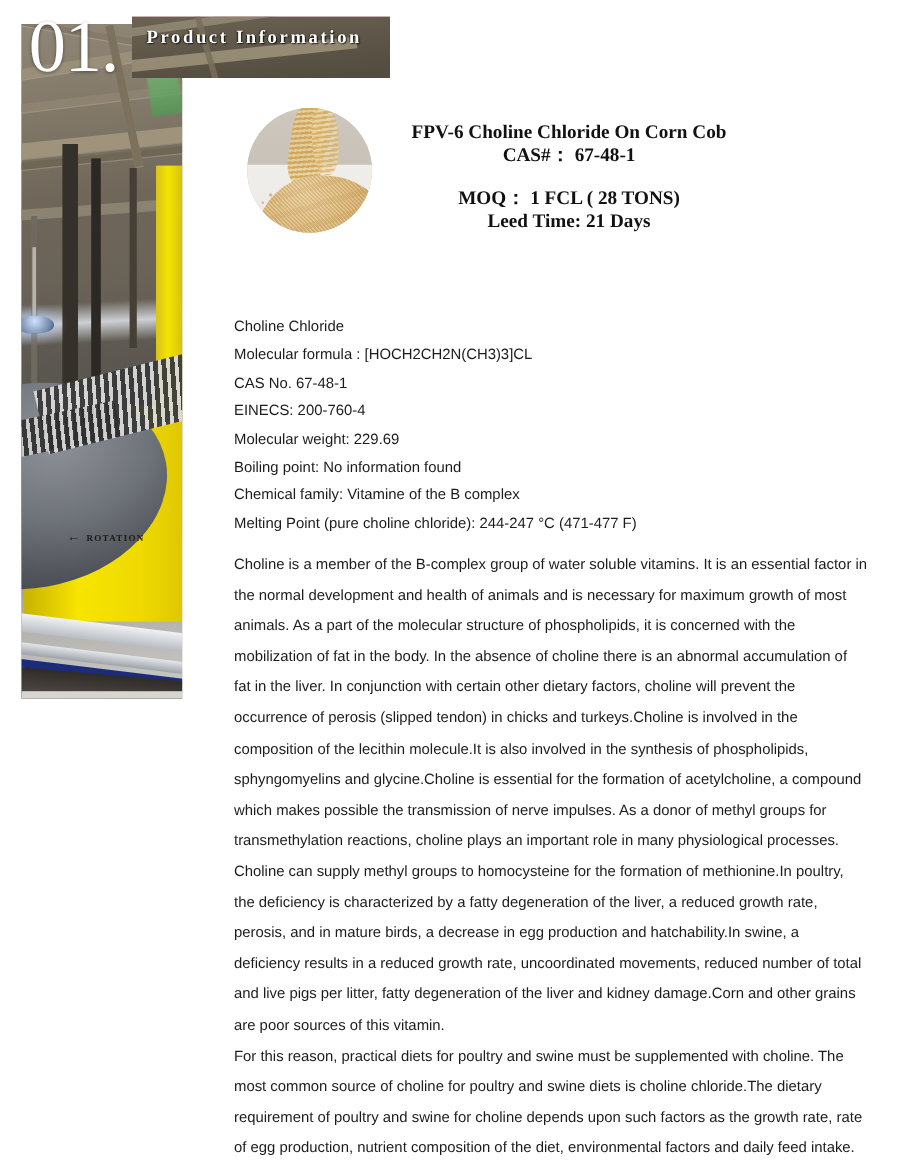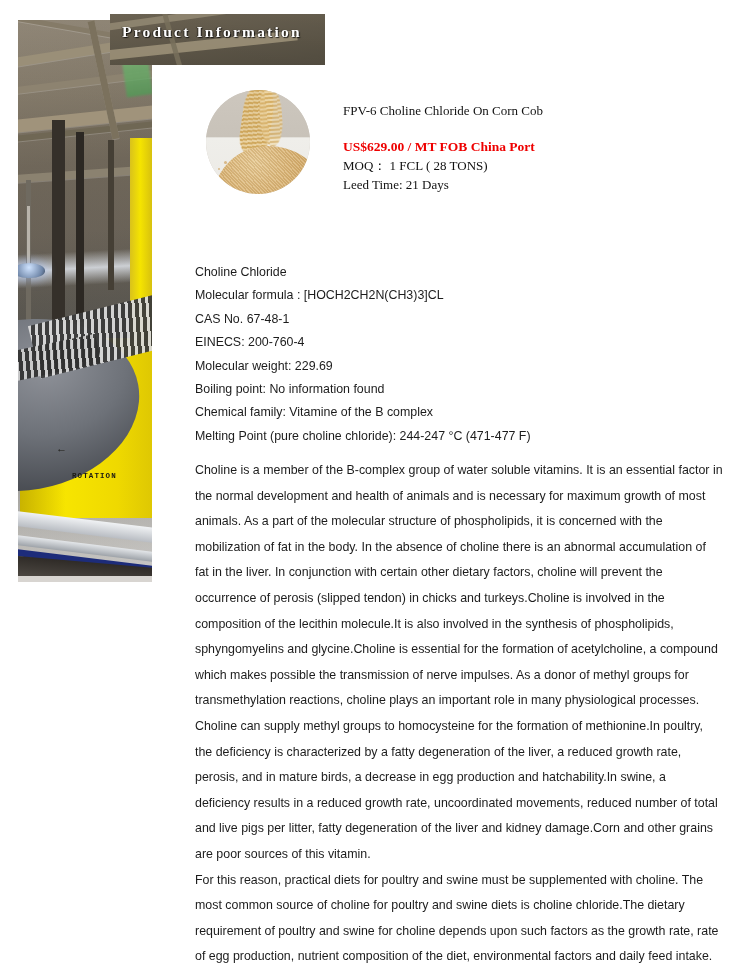--- a/index.html
+++ b/index.html
@@ -167,27 +167,26 @@
   .yellow-panel-shade {
     position: absolute;
     left: 40px; top: 318px;
     width: 46px; height: 180px;
     background: linear-gradient(90deg, rgba(90,80,0,0.22), rgba(90,80,0,0));
   }
   .rotation-label {
     position: absolute;
     left: 92px;
     top: 424px;
-    font-family: Liberation Mono, monospace;
+    font-family: Liberation Serif, serif;
     font-size: 7.5px;
     font-weight: bold;
     letter-spacing: 1.1px;
     color: #1b1a14;
     white-space: nowrap;
-    margin-top: 28px;
   }
   .rotation-arrow {
     position: absolute;
     left: 76px;
     top: 424px;
     width: 14px; height: 8px;
     color: #1b1a14;
     font-size: 11px;
     line-height: 8px;
   }
@@ -357,25 +356,26 @@
   }
 
   .product-head {
     position: absolute;
     left: 343px;
     top: 101px;
     z-index: 6;
     font-family: "Liberation Serif", serif;
   }
   .ph-line {
-    font-weight: normal;
-    font-size: 13px;
+    font-weight: bold;
+    font-size: 16px;
     line-height: 19px;
     color: #111111;
     white-space: nowrap;
+    text-align: center;
   }
   .ph-price {
     font-weight: bold;
     font-size: 13.5px;
     line-height: 19px;
     white-space: nowrap;
   }
   .ph-gap { height: 17px; }
 
   
@@ -454,38 +454,39 @@
     <div class="banner-bg">
       <div class="banner-beam bb1"></div>
 
       <div class="banner-beam bb2"></div>
 
       <div class="banner-beam bb4"></div>
     </div>
     <div class="banner-title">Product Information</div>
   </div>
 
+  <div class="big-number">01.</div>
 
   <div class="white-panel"></div>
 
   <div class="product-circle">
     <div class="pc-bg"></div>
     <div class="pc-stream"></div>
     <div class="pc-stream2"></div>
     <div class="pc-pile"></div>
     <div class="pc-pile-tex"></div>
     <div class="pc-speck" style="left:18px;bottom:30px;width:3px;height:3px;"></div>
     <div class="pc-speck" style="left:26px;bottom:22px;width:2px;height:2px;"></div>
     <div class="pc-speck" style="left:12px;bottom:24px;width:2px;height:2px;"></div>
   </div>
 
   <div class="product-head">
     <div class="ph-line">FPV-6 Choline Chloride On Corn Cob</div>
+    <div class="ph-line">CAS#： 67-48-1</div>
     <div class="ph-gap"></div>
-    <div class="ph-price" id="price-line" style="color: rgb(238, 0, 0);">US$629.00  / MT FOB China Port</div>
     <div class="ph-line">MOQ： 1 FCL ( 28 TONS)</div>
     <div class="ph-line">Leed Time: 21 Days</div>
   </div>
 
   <div class="specs" id="specs">
       <div class="spec-line">Choline Chloride</div>
       <div class="spec-line"> Molecular formula : [HOCH2CH2N(CH3)3]CL</div>
       <div class="spec-line">CAS No. 67-48-1</div>
       <div class="spec-line">EINECS: 200-760-4</div>
       <div class="spec-line">Molecular weight: 229.69</div>

